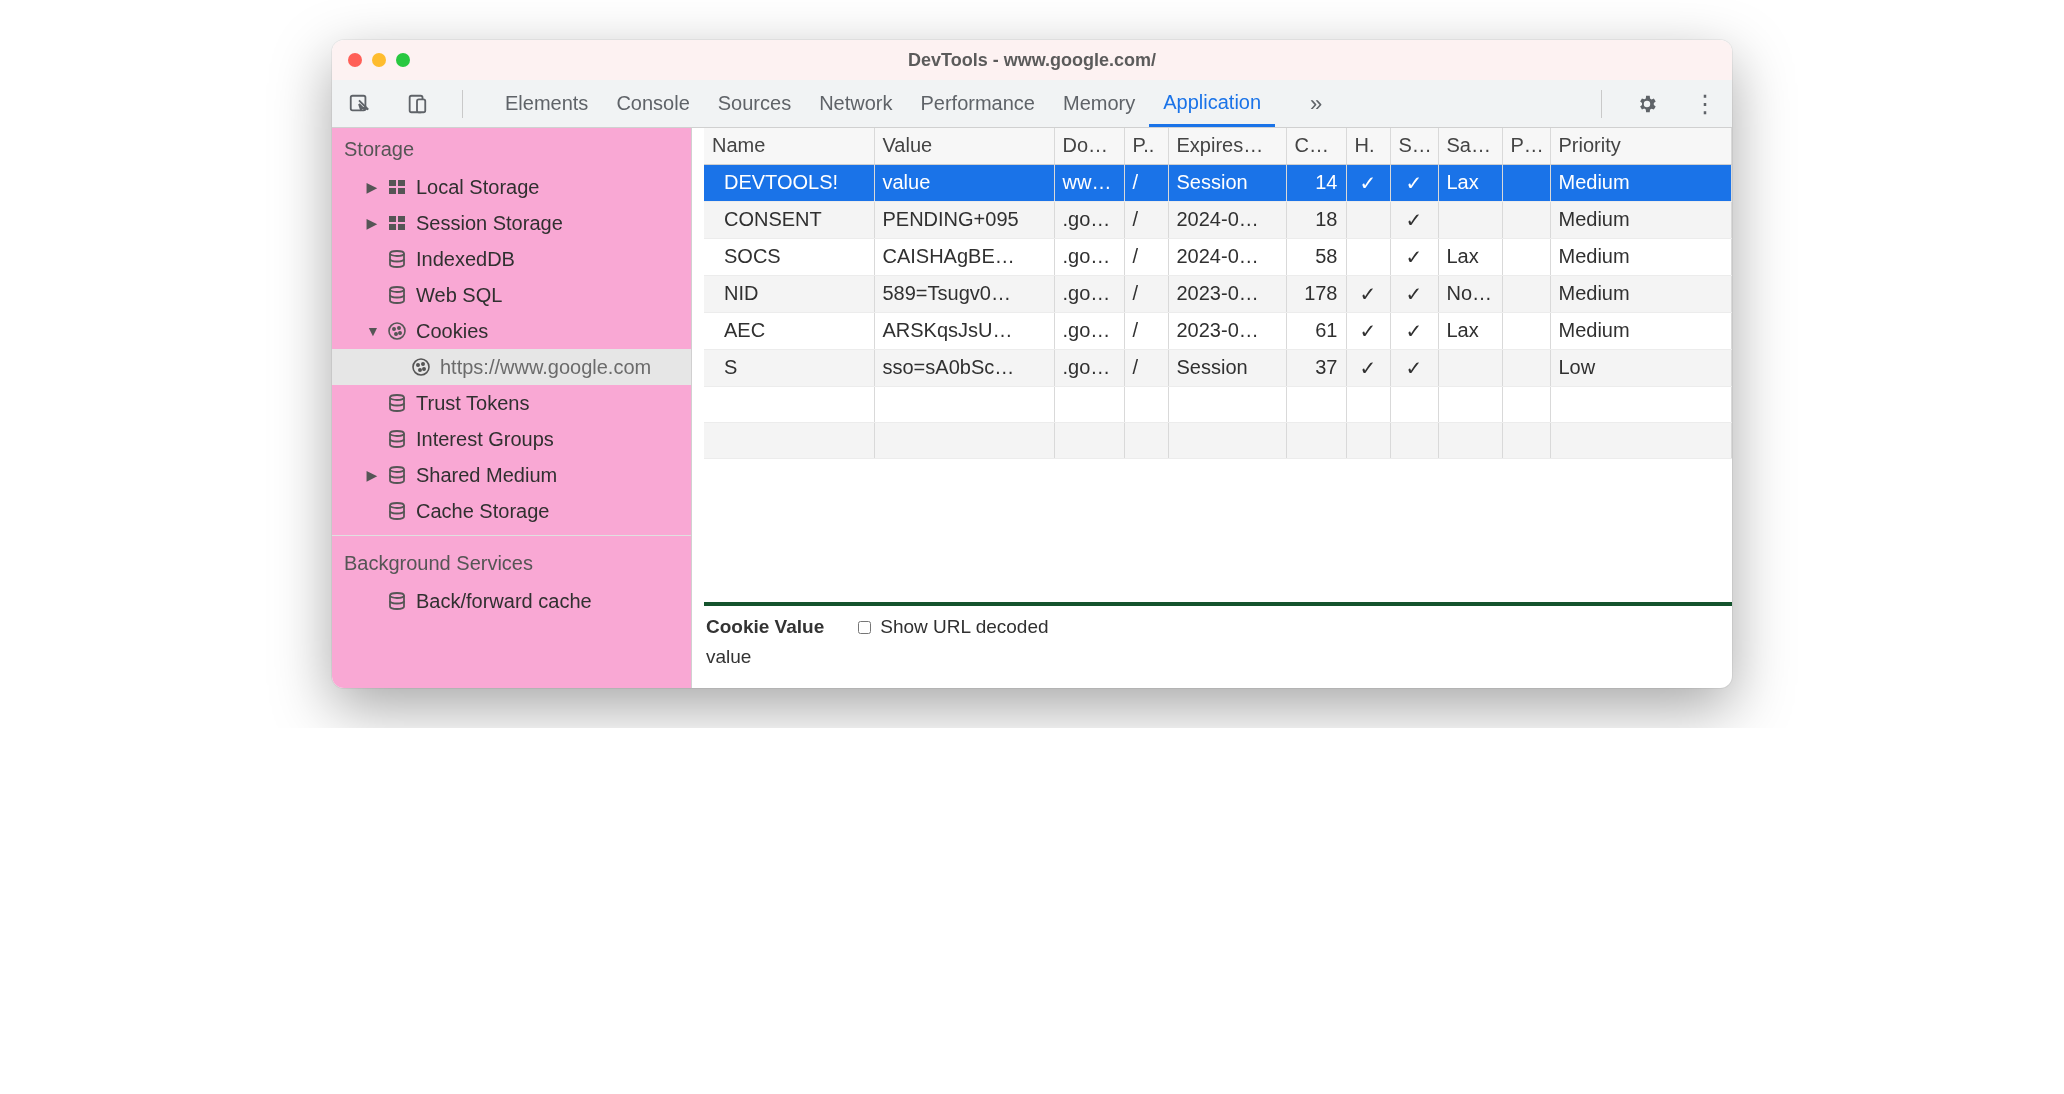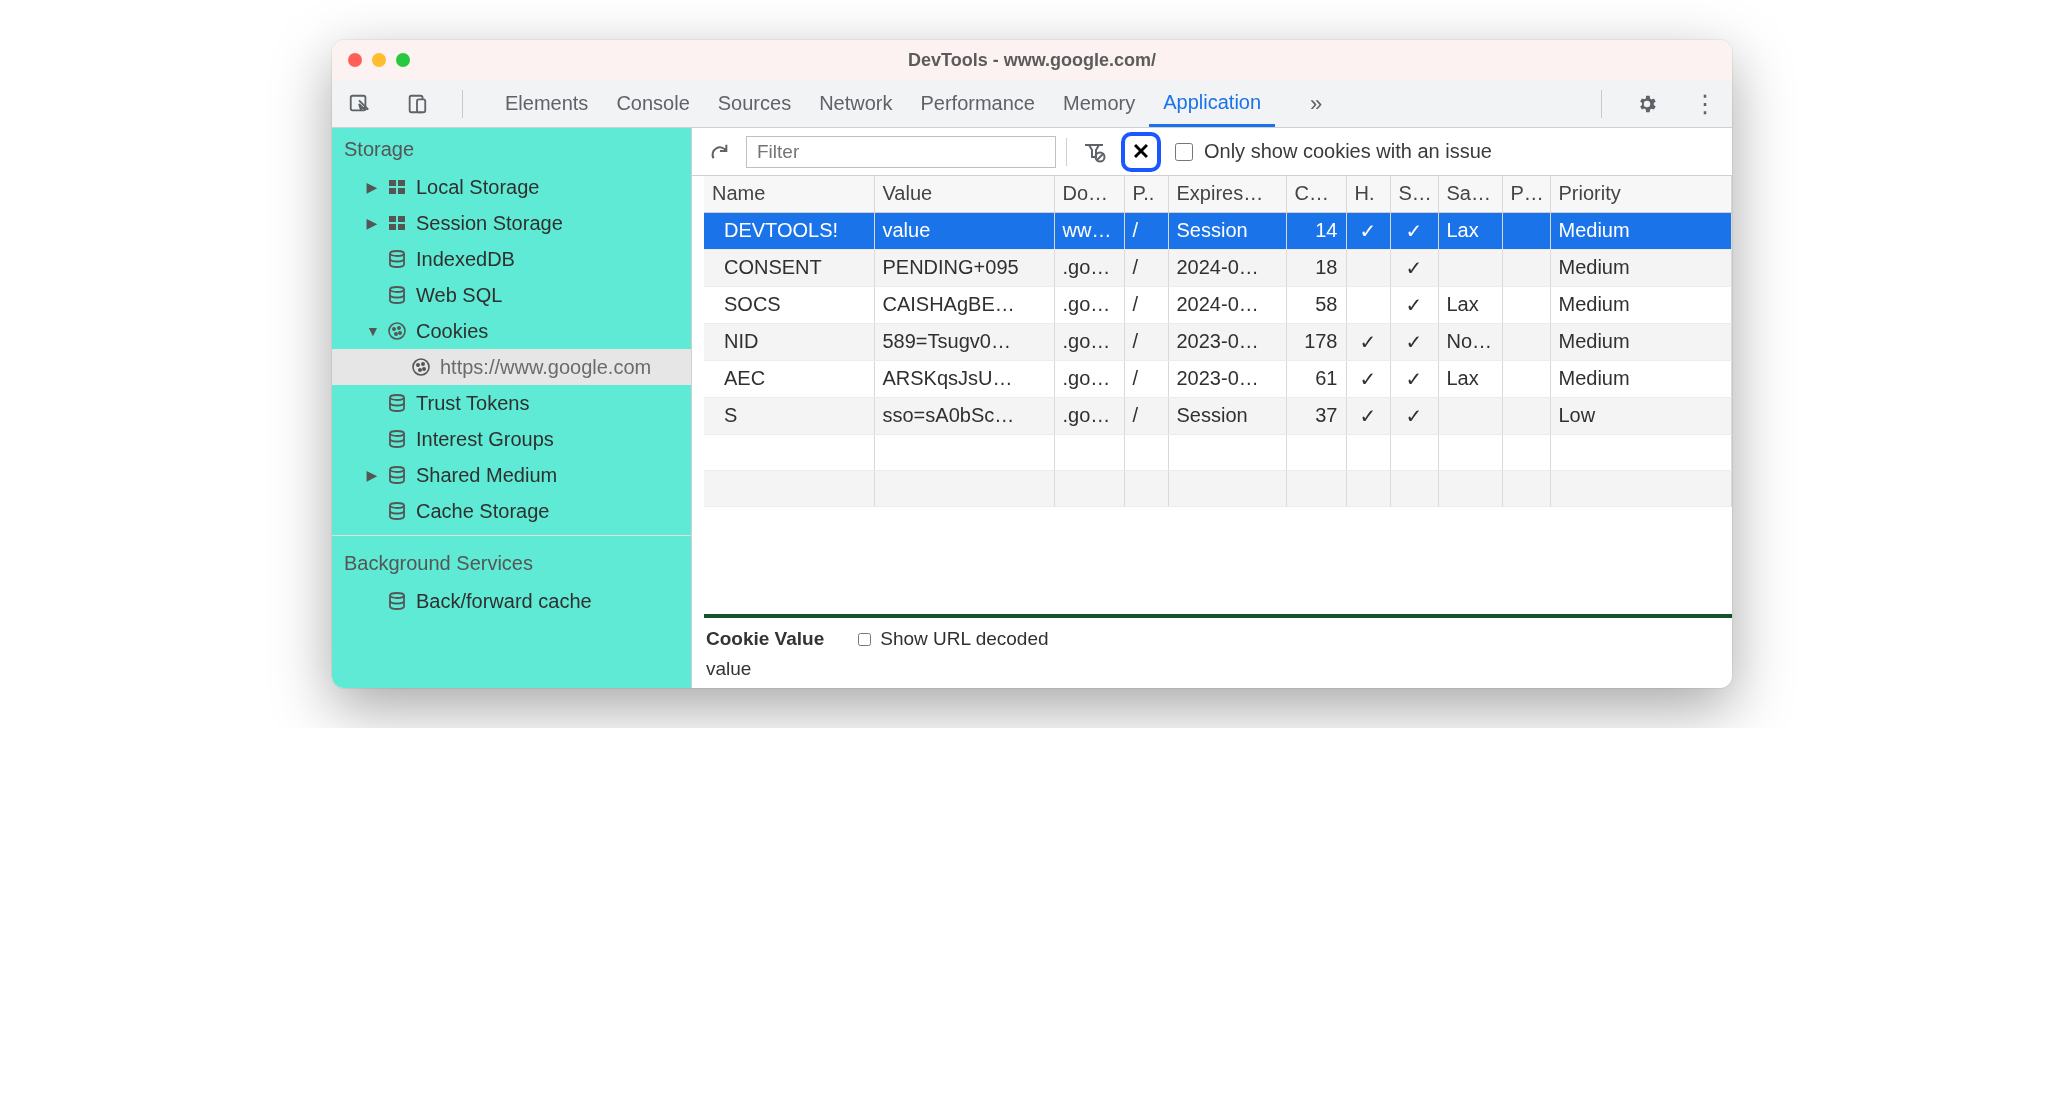--- a/index.html
+++ b/index.html
@@ -62,21 +62,21 @@
   .tabbar .tab.active {
     color:#1a73e8; border-bottom:3px solid #1a73e8; margin-bottom:-1px; font-weight:500;
   }
   .tabbar .spacer { flex:1; }
   .content {
     display:flex; height: 560px;
   }
   .sidebar {
     width: 360px; border-right:1px solid #d0d0d0;
     overflow:hidden; font-size:20px; color:#303030;
-    background:#5eead4;
+    background:#f9a8d4;
   }
   .sidebar .section-head {
     padding: 10px 12px 8px 12px; color:#555;
   }
   .tree-row {
     display:flex; align-items:center; height:36px; padding-left:12px;
     gap:8px; white-space:nowrap;
   }
   .tree-row.child { padding-left:34px; }
   .tree-row.grandchild { padding-left:58px; }
@@ -105,21 +105,21 @@
   table.cookies th, table.cookies td {
     border-right:1px solid #d9d9d9; border-bottom:1px solid #ececec;
     padding:6px 8px; text-align:left; overflow:hidden; text-overflow:ellipsis; white-space:nowrap;
     height:36px;
   }
   table.cookies th { background:#f7f7f7; color:#444; font-weight:400; border-bottom:1px solid #cfcfcf;}
   table.cookies tr.selected td { background:#1a73e8; color:#fff; }
   table.cookies tr.odd td { background:#f4f4f4; }
   table.cookies td.center, table.cookies th.center { text-align:center; }
   table.cookies td.right, table.cookies th.right { text-align:right; }
-  .detail { padding:10px 14px 8px 14px; }
+  .detail { padding:10px 14px 20px 14px; }
   .detail .row1 { display:flex; align-items:center; gap:30px;}
   .detail .label { font-weight:700; color:#333; }
   .detail .val { margin-top:8px; color:#333; }
   svg { display:block; }
 </style>
 </head>
 <body>
 
 <div class="window">
 
@@ -306,44 +306,20 @@
                 <path d="M3 4.5v11c0 1.4 3.1 2.5 7 2.5s7-1.1 7-2.5v-11"></path>
                 <path d="M3 10c0 1.4 3.1 2.5 7 2.5s7-1.1 7-2.5"></path>
               </svg>
             </span>
             <span>Back/forward cache</span>
           </div>
         </div>
     </div>
 
     <div class="main">
-      <div class="toolbar">
-        <div class="iconbtn">
-          <svg width="22" height="22" viewBox="0 0 24 24" fill="none" stroke="#5f6368" stroke-width="2.2">
-              <path d="M20 11A8 8 0 106 18.9M20 4v7h-7"></path>
-            </svg>
-        </div>
-        <input class="filter" placeholder="Filter" style="">
-        <div style="width:1px;height:28px;background:#d0d0d0;"></div>
-        <div class="iconbtn">
-          <svg width="24" height="24" viewBox="0 0 24 24" fill="none" stroke="#5f6368" stroke-width="2">
-              <path d="M4 6h16M6 6l4 6v6m4-6v6m-4-12l4 6" opacity="0"></path>
-              <path d="M3 5h18M7 5l3 5v7h4v-7l3-5"></path>
-              <circle cx="18" cy="17" r="4.5"></circle>
-              <path d="M15 20l6-6"></path>
-            </svg>
-        </div>
-        <div class="circled">
-          <span>✕</span>
-        </div>
-        <label>
-          <input type="checkbox" style="">
-          <span>Only show cookies with an issue</span>
-        </label>
-      </div>
 
       <div class="table-wrap">
         <table class="cookies">
           <colgroup>
             <col style="width:170px">
               <col style="width:180px">
               <col style="width:70px">
               <col style="width:44px">
             <col style="width:118px">
               <col style="width:60px">

